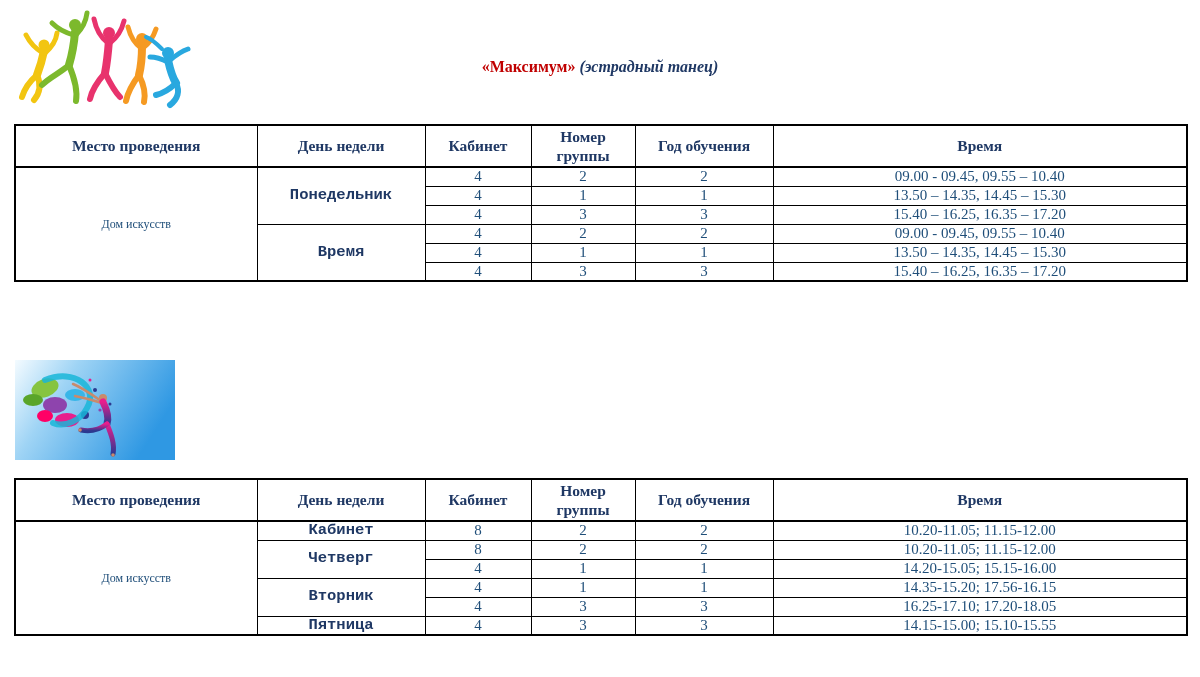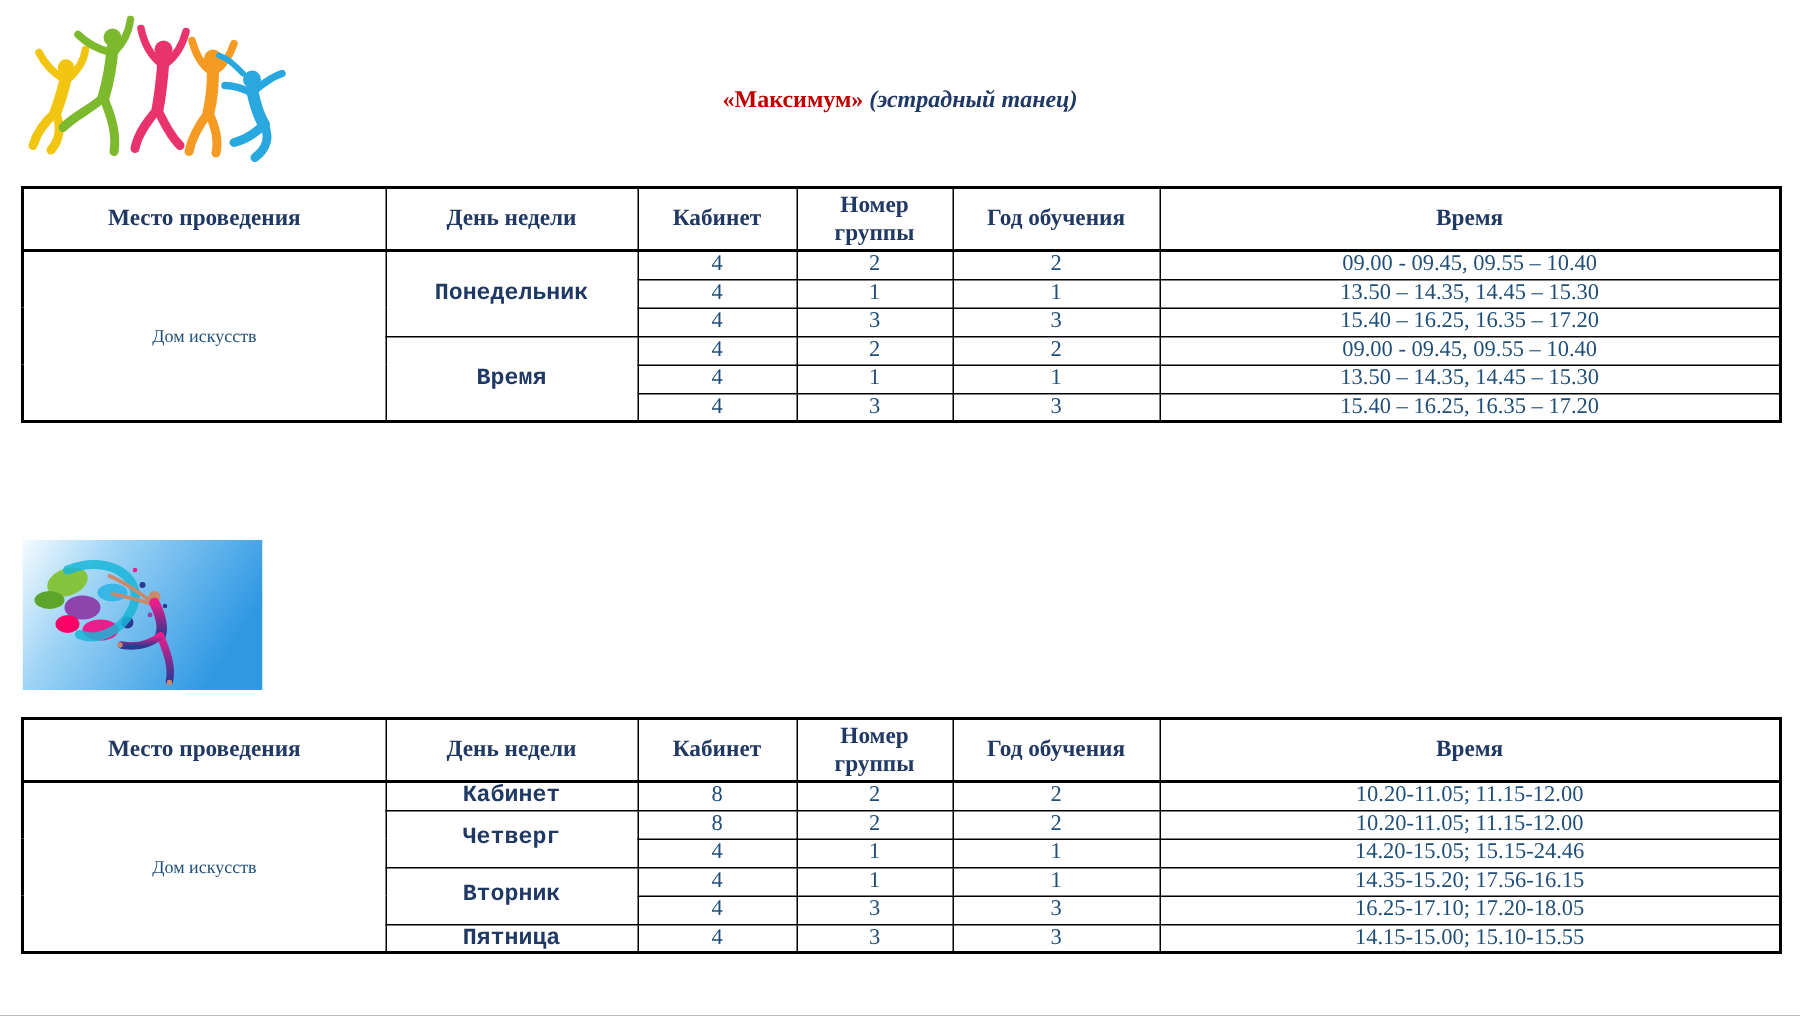--- a/index.html
+++ b/index.html
@@ -260,21 +260,21 @@
           <td rowspan="2" class="day">Четверг</td>
           <td>8</td>
           <td>2</td>
           <td>2</td>
           <td>10.20-11.05; 11.15-12.00</td>
         </tr>
         <tr>
           <td>4</td>
           <td>1</td>
           <td>1</td>
-          <td>14.20-15.05; 15.15-24.46</td>
+          <td>14.20-15.05; 15.15-16.00</td>
         </tr>
         <tr>
           <td rowspan="2" class="day">Вторник</td>
           <td>4</td>
           <td>1</td>
           <td>1</td>
           <td>14.35-15.20; 17.56-16.15</td>
         </tr>
         <tr>
           <td>4</td>

